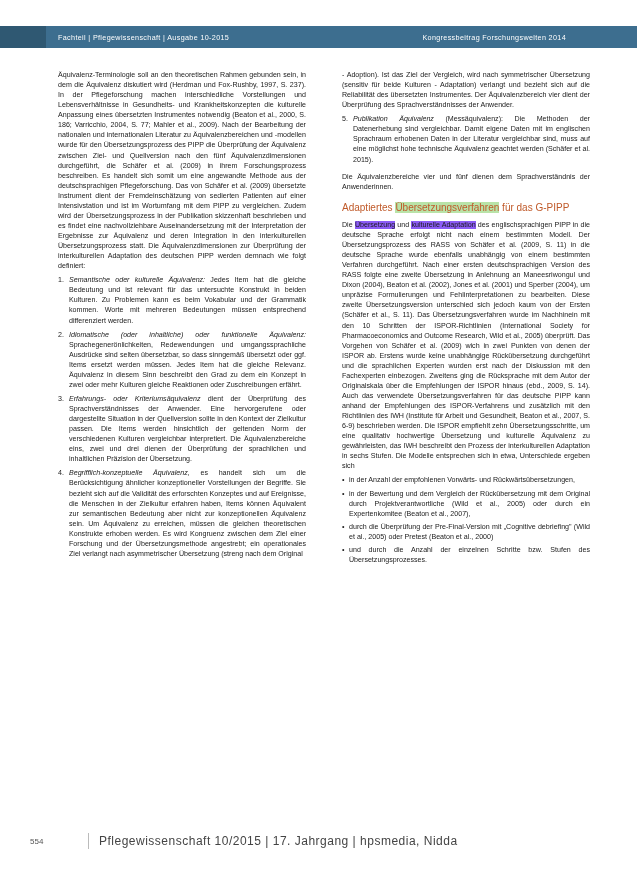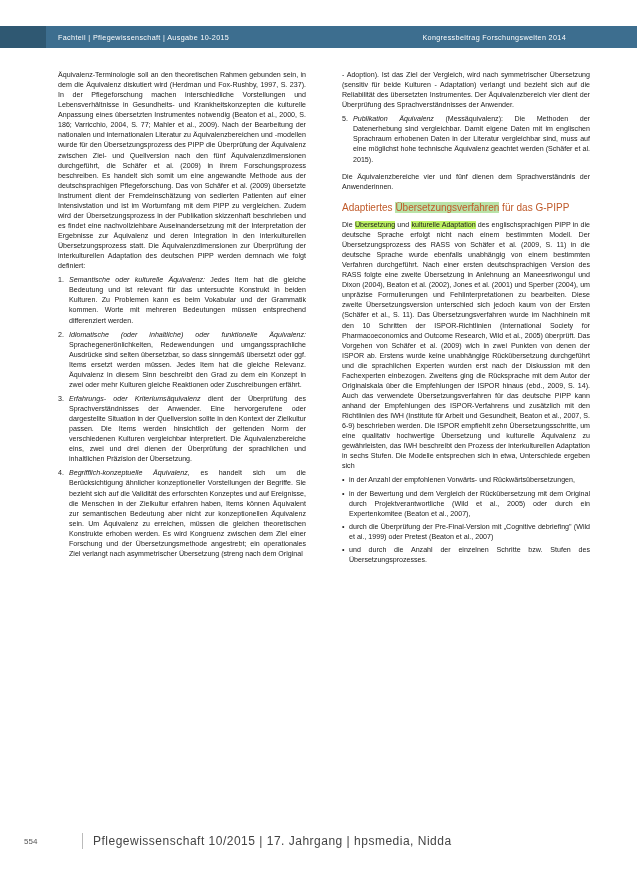--- a/index.html
+++ b/index.html
@@ -105,36 +105,36 @@
 
   .section-heading {
     color: #c05a2a;
     font-size: 10px;
     margin: 9px 0 5px 0;
     text-align: left;
   }
   .section-heading .hl-green { background: #b9e3a8; }
 
   .hl-green { background: #b9e3a8; }
-  .hl-yellow { background: #bef264; }
+  .hl-yellow { background: #8b5cf6; }
 
   
   .footer {
     position: absolute;
     bottom: 34px;
     left: 0;
     width: 637px;
     height: 18px;
     display: flex;
     align-items: center;
   }
   .footer-page {
     font-size: 8px;
     color: #555;
-    padding-left: 24px;
+    padding-left: 30px;
     width: 58px;
   }
   .footer-rule {
     width: 1px;
     height: 16px;
     background: #bbb;
     margin-right: 10px;
   }
   .footer-text {
     font-size: 12px;
@@ -197,21 +197,21 @@
     <div class="bullet">
       <div class="dot">•</div>
       <div class="txt">in der Anzahl der empfohlenen Vorwärts- und Rückwärtsübersetzungen,</div>
     </div>
     <div class="bullet">
       <div class="dot">•</div>
       <div class="txt">in der Bewertung und dem Vergleich der Rückübersetzung mit dem Original durch Projektverantwortliche (Wild et al., 2005) oder durch ein Expertenkomitee (Beaton et al., 2007),</div>
     </div>
     <div class="bullet">
       <div class="dot">•</div>
-      <div class="txt">durch die Überprüfung der Pre-Final-Version mit „Cognitive debriefing" (Wild et al., 1999) oder Pretest (Beaton et al., 2007)</div>
+      <div class="txt">durch die Überprüfung der Pre-Final-Version mit „Cognitive debriefing" (Wild et al., 2005) oder Pretest (Beaton et al., 2000)</div>
     </div>
     <div class="bullet">
       <div class="dot">•</div>
       <div class="txt">und durch die Anzahl der einzelnen Schritte bzw. Stufen des Übersetzungsprozesses.</div>
     </div>
 
   </div>
 </div>
 
 <div class="footer">

